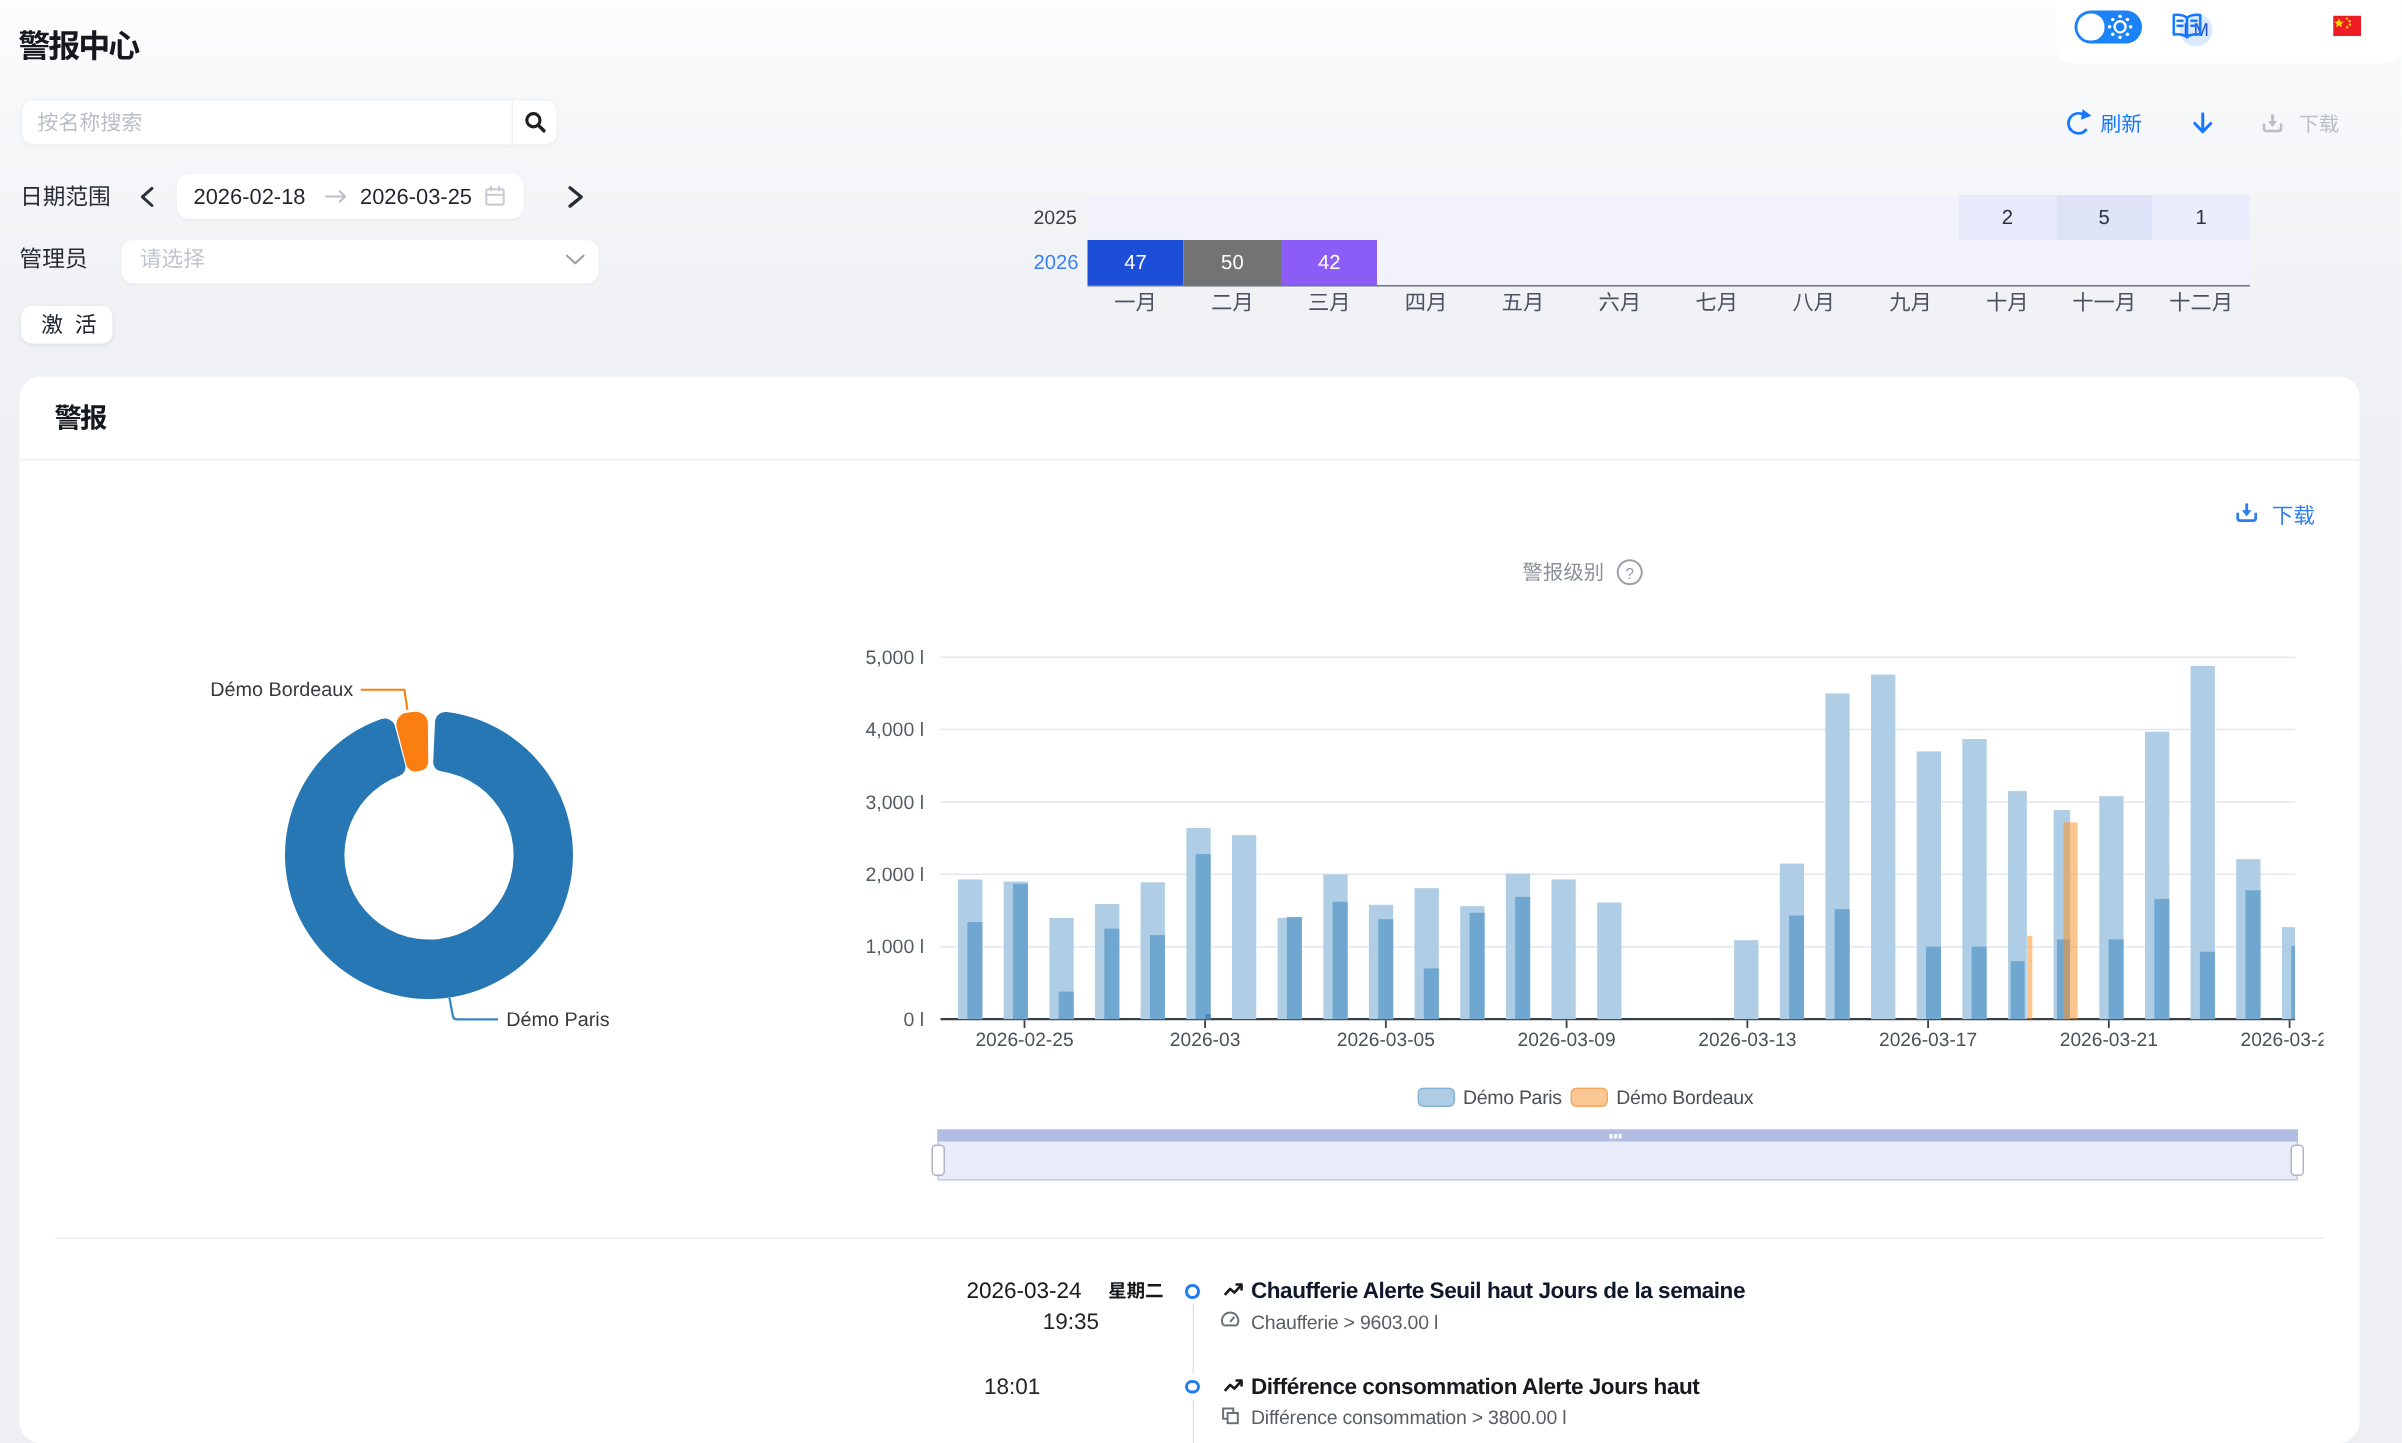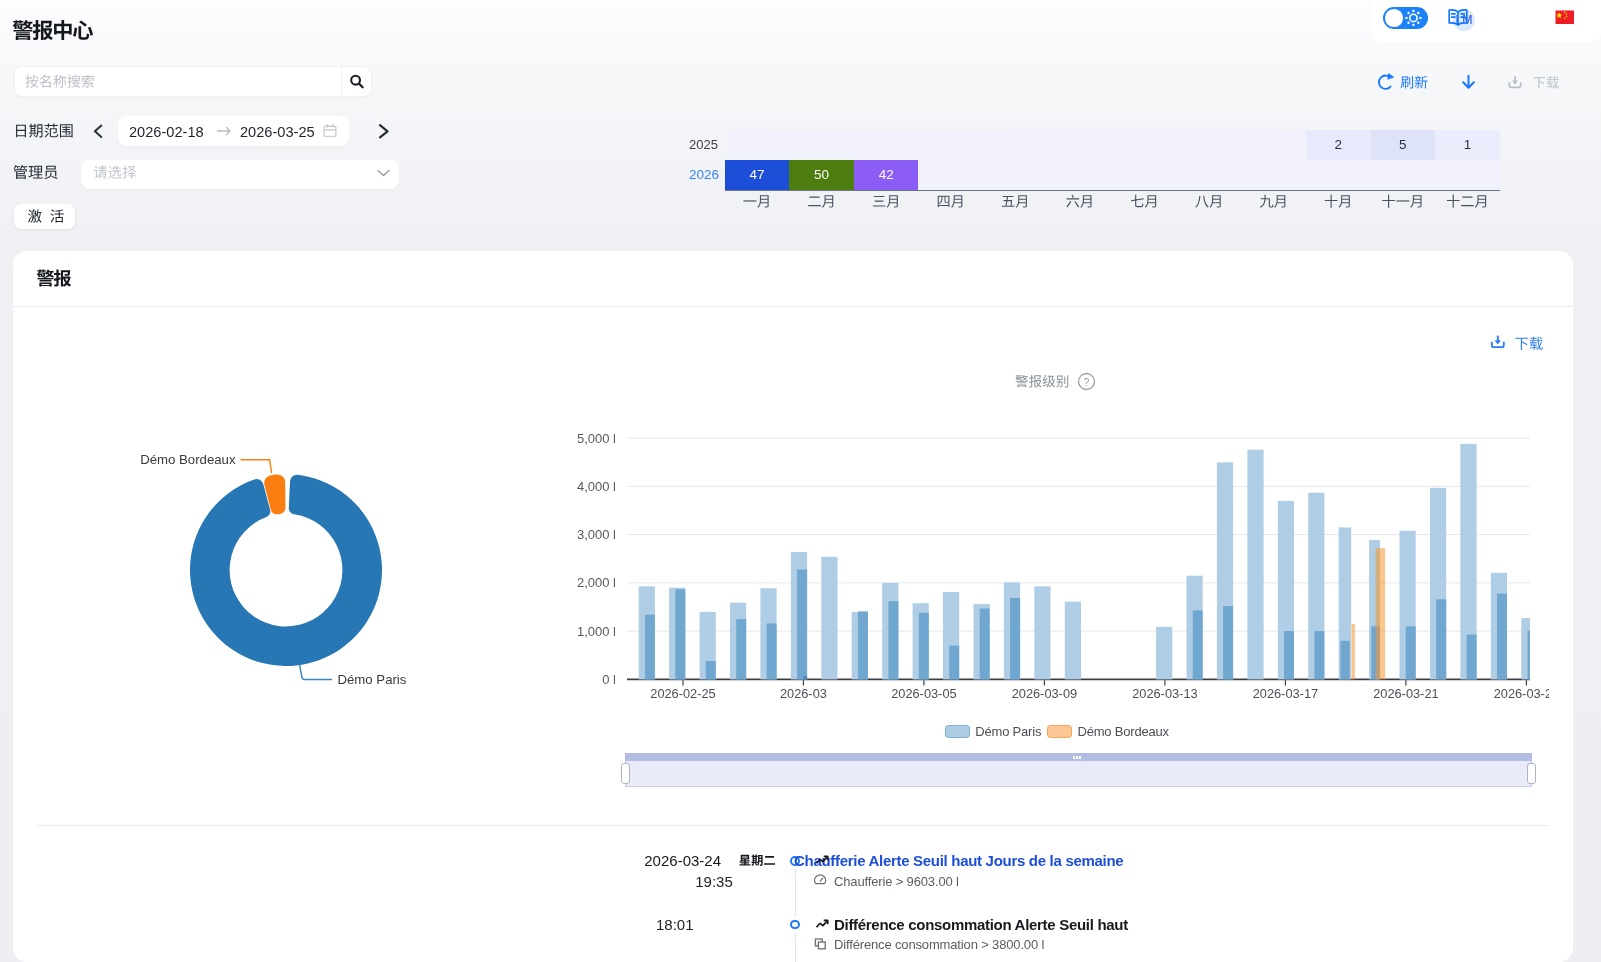--- a/index.html
+++ b/index.html
@@ -20,21 +20,21 @@
 
 <div class="abs" style="left:81.3px;top:159.8px;width:318.2px;height:29.5px;background:#fff;border-radius:8px;box-shadow:0 1px 2px rgba(0,0,0,.04)"></div>
 
 <div class="abs" style="left:14.4px;top:203.6px;width:60.4px;height:25px;background:#fff;border-radius:7px;box-shadow:0 1px 3px rgba(0,0,0,.08)"></div>
 
 <div style="position:absolute;left:724.7px;top:130px;width:775.0px;height:60px;background:#f1f2fc"></div>
 <div style="position:absolute;left:1306.0px;top:130px;width:64.6px;height:30px;background:#e7eafa;color:#2a3142;font-size:13.5px;line-height:30px;text-align:center">2</div>
 <div style="position:absolute;left:1370.5px;top:130px;width:64.6px;height:30px;background:#dfe3f8;color:#2a3142;font-size:13.5px;line-height:30px;text-align:center">5</div>
 <div style="position:absolute;left:1435.1px;top:130px;width:64.6px;height:30px;background:#eaedfb;color:#2a3142;font-size:13.5px;line-height:30px;text-align:center">1</div>
 <div style="position:absolute;left:724.7px;top:160px;width:64.6px;height:30px;background:#1d4ed8;color:#fff;font-size:13.5px;line-height:30px;text-align:center">47</div>
-<div style="position:absolute;left:789.3px;top:160px;width:64.6px;height:30px;background:#4d7c0f;color:#fff;font-size:13.5px;line-height:30px;text-align:center">50</div>
+<div style="position:absolute;left:789.3px;top:160px;width:64.6px;height:30px;background:#737373;color:#fff;font-size:13.5px;line-height:30px;text-align:center">50</div>
 <div style="position:absolute;left:853.9px;top:160px;width:64.6px;height:30px;background:#8b5cf6;color:#fff;font-size:13.5px;line-height:30px;text-align:center">42</div>
 <div style="position:absolute;left:724.7px;top:190px;width:775.0px;height:1px;background:#6b7280"></div>
 <div style="position:absolute;left:689px;top:137px;width:28px;text-align:center;font-size:13px;color:#404040">2025</div>
 <div style="position:absolute;left:689px;top:167px;width:28px;text-align:right;font-size:13.5px;color:#3b82f6">2026</div>
 
 <div class="abs" style="left:13px;top:251px;width:1560px;height:711px;background:#fff;border-radius:14px"></div>
 <div class="abs" style="left:13px;top:305.5px;width:1560px;height:1px;background:#ebedf0"></div>
 <div class="abs" style="left:37px;top:825px;width:1512px;height:1px;background:#e9ebee"></div>
 
 <div class="abs" style="left:337.5px;top:671.6px;font-size:13.2px;color:#37393d">Démo Paris</div>
@@ -55,23 +55,23 @@
 
 <div class="abs" style="left:540px;top:851.5px;width:181px;text-align:right;font-size:15px;font-weight:normal;color:#17191d">2026-03-24</div>
 <div class="abs" style="left:656px;top:872.8px;width:116px;text-align:center;font-size:15px;color:#22252b">19:35</div>
 <div class="abs" style="left:656px;top:916px;width:116px;font-size:15px;color:#22252b">18:01</div>
 
 <div class="abs" style="left:794.5px;top:869px;width:1.5px;height:47px;background:#e3e6ea"></div>
 <div class="abs" style="left:794.5px;top:933px;width:1.5px;height:29px;background:#e3e6ea"></div>
 <div class="abs" style="left:790.2px;top:856.2px;width:9.6px;height:9.6px;border-radius:50%;border:2.6px solid #1f7cf5;background:#fff"></div>
 <div class="abs" style="left:790.2px;top:919.7px;width:9.6px;height:9.6px;border-radius:50%;border:2.6px solid #1f7cf5;background:#fff"></div>
 
-<div class="abs" style="left:794px;top:852px;font-size:15px;font-weight:bold;letter-spacing:-0.3px;color:#1d4ed8">Chaufferie Alerte Seuil haut Jours de la semaine</div>
+<div class="abs" style="left:834px;top:852px;font-size:15px;font-weight:bold;letter-spacing:-0.3px;color:#0f172a">Chaufferie Alerte Seuil haut Jours de la semaine</div>
 <div class="abs" style="left:834px;top:873.8px;font-size:13px;letter-spacing:-0.15px;color:#585d64">Chaufferie &gt; 9603.00 l</div>
-<div class="abs" style="left:834px;top:916px;font-size:15px;font-weight:bold;letter-spacing:-0.3px;color:#17191d">Différence consommation Alerte Seuil haut</div>
+<div class="abs" style="left:834px;top:916px;font-size:15px;font-weight:bold;letter-spacing:-0.3px;color:#17191d">Différence consommation Alerte Jours haut</div>
 <div class="abs" style="left:834px;top:937px;font-size:13px;letter-spacing:-0.15px;color:#585d64">Différence consommation &gt; 3800.00 l</div>
 
 <svg class="abs" style="left:0;top:0" width="1601" height="962" viewBox="0 0 1601 962">
 <defs>
       <clipPath id="plotclip">
         <rect x="627" y="420" width="903" height="266"></rect>
       </clipPath>
       <clipPath id="lblclip">
         <rect x="560" y="680" width="989" height="30"></rect>
       </clipPath>

